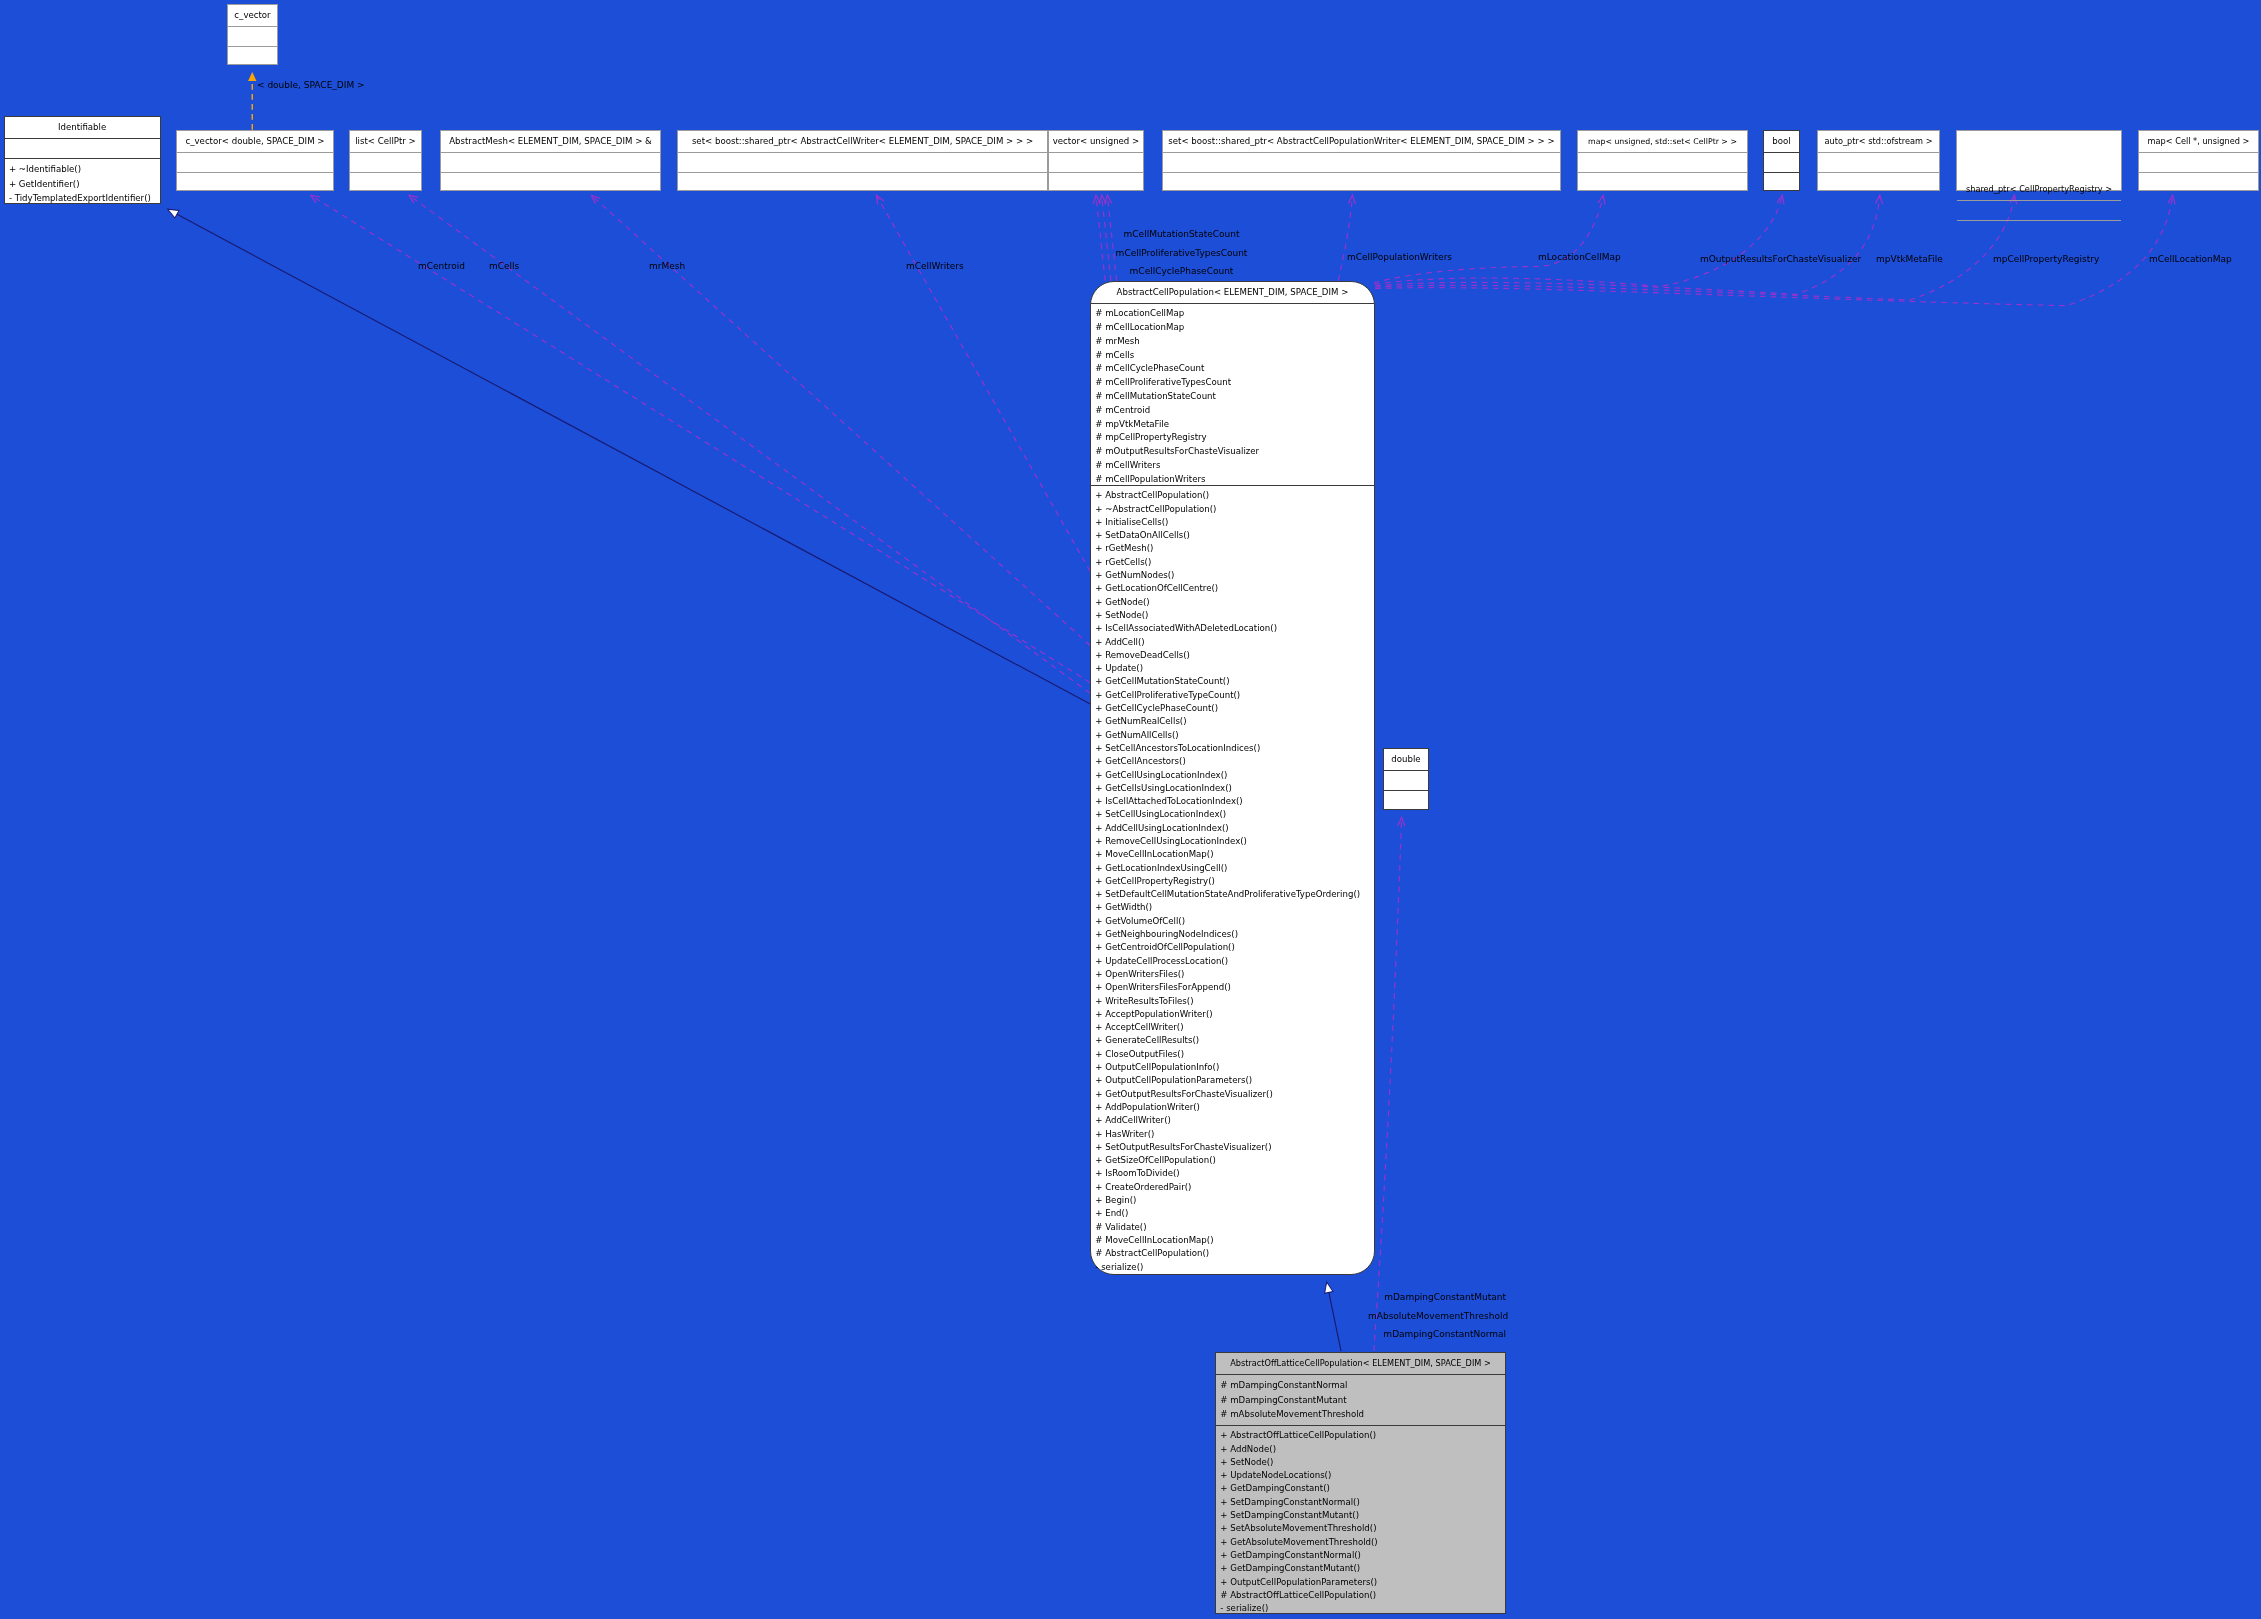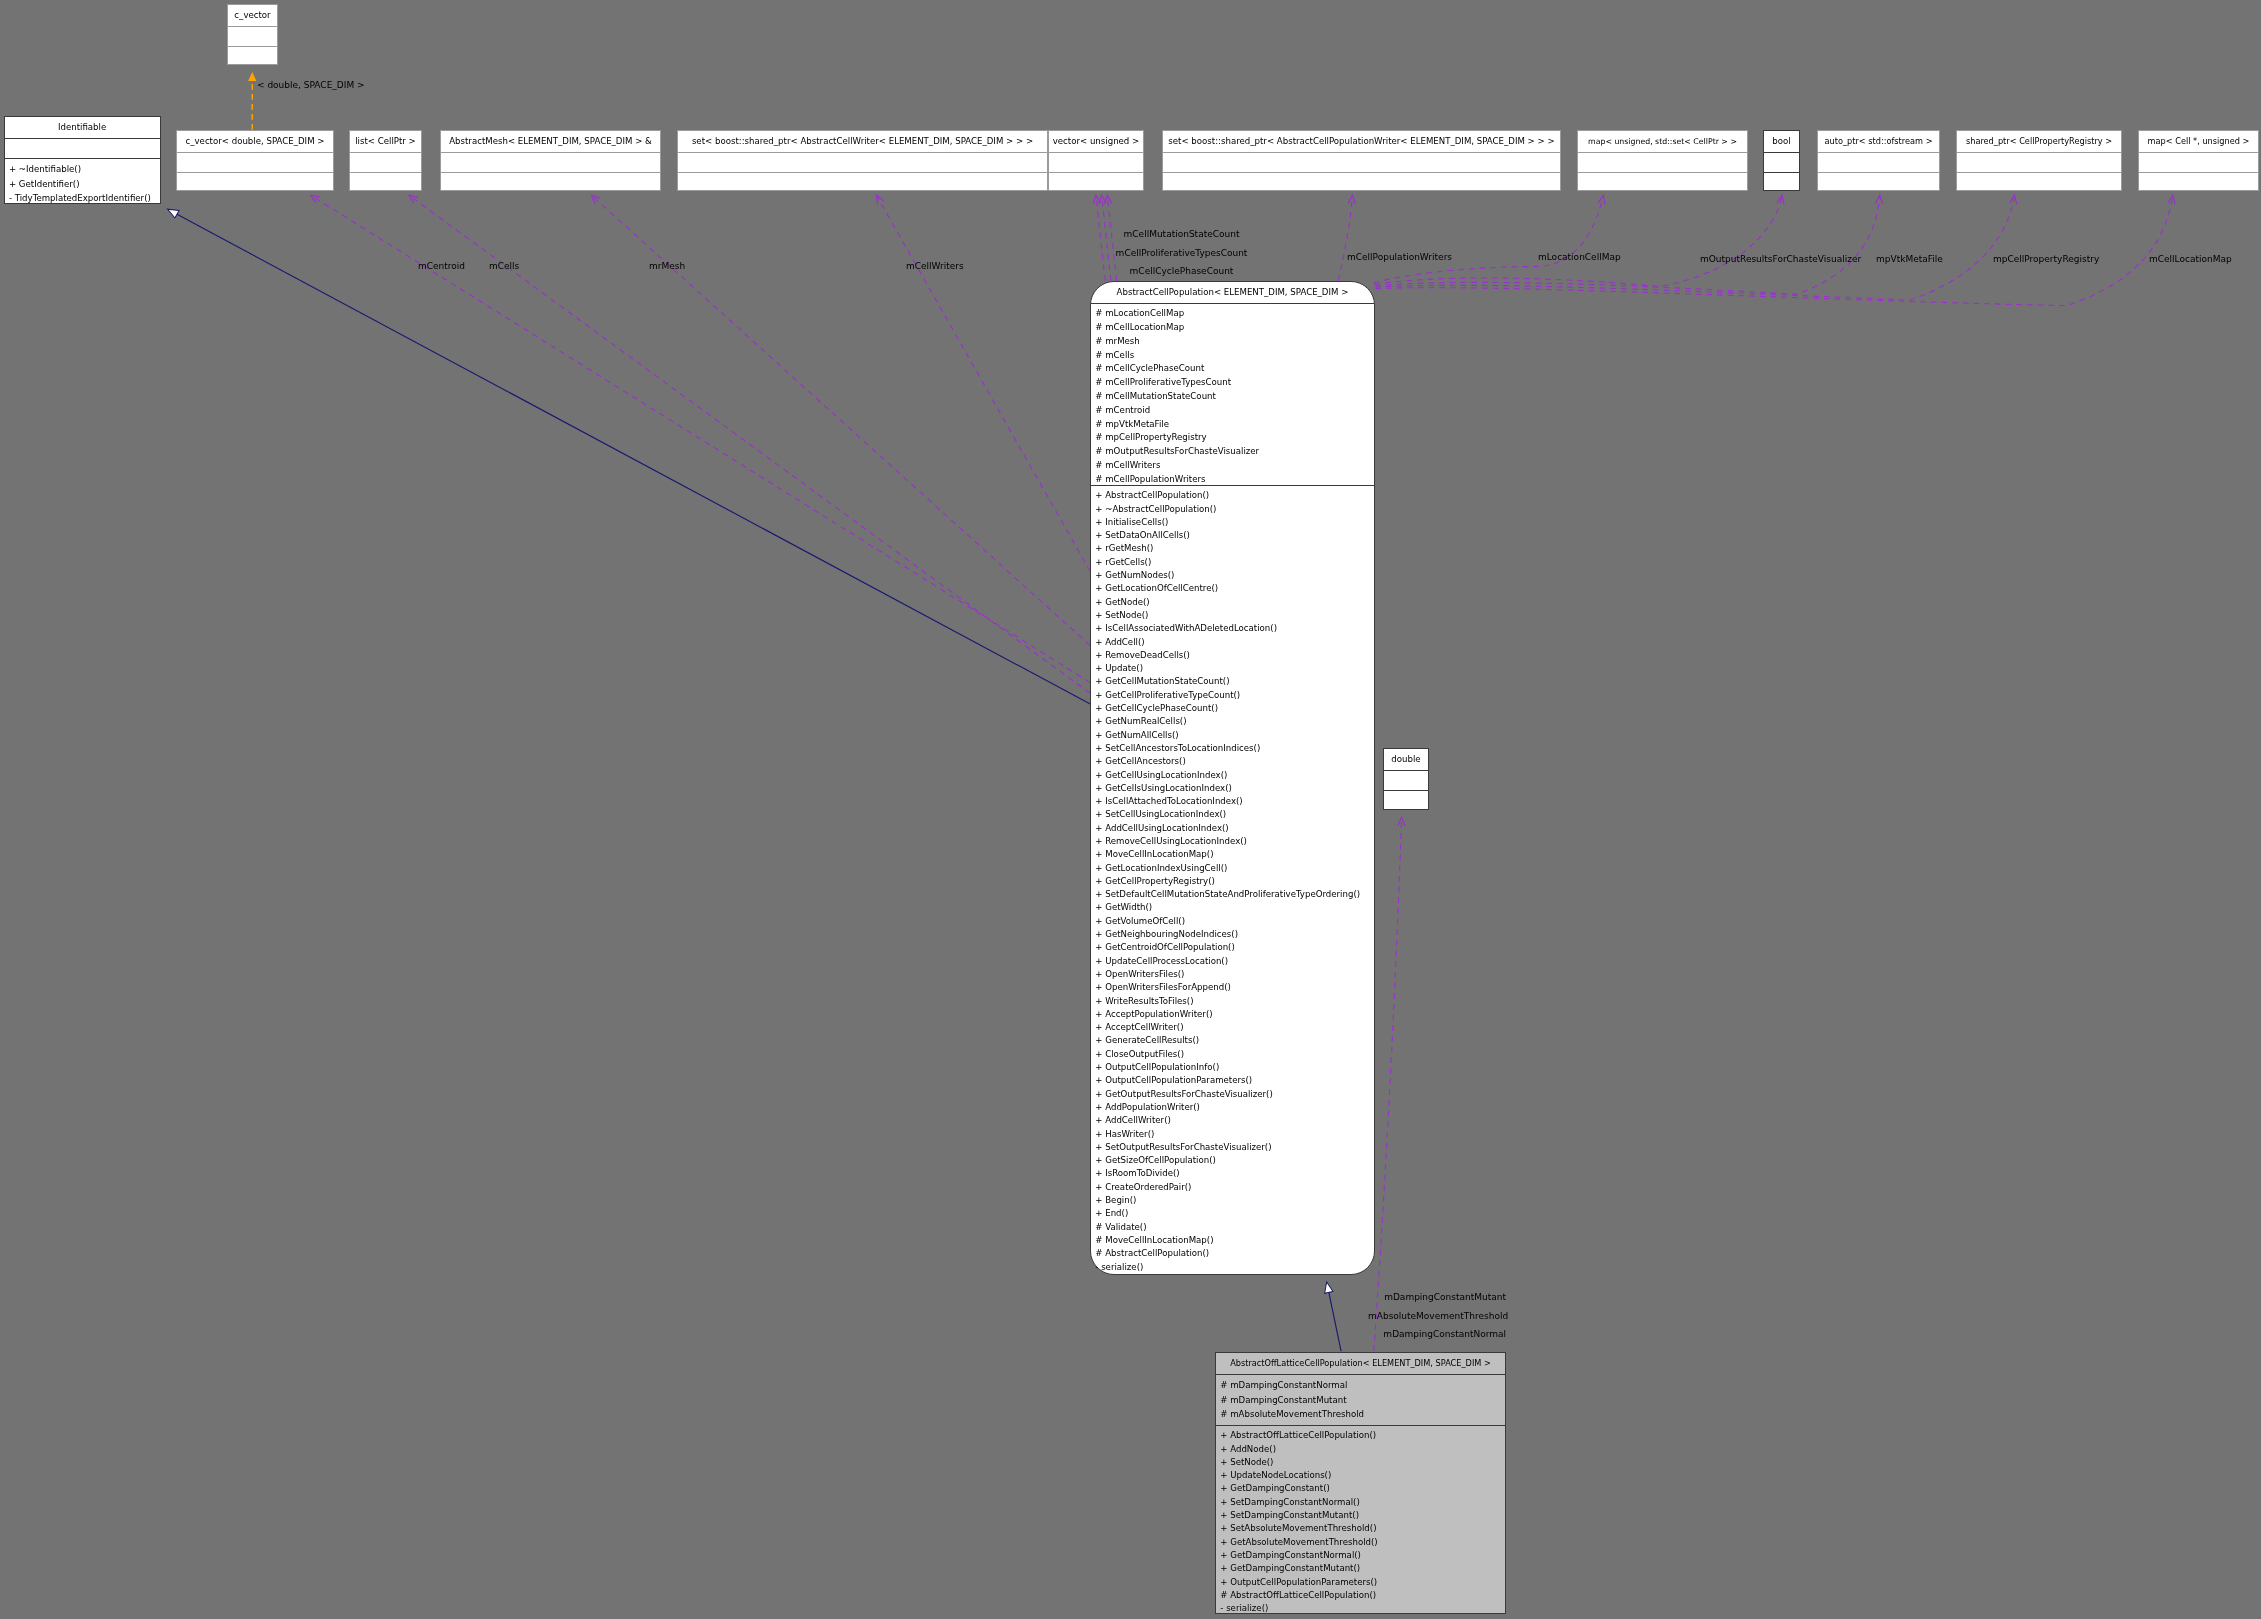--- a/index.html
+++ b/index.html
@@ -1,16 +1,16 @@
 <!DOCTYPE html>
 <html style="font-size:11.4px"><head>
 <meta charset="utf-8">
 <style>
   html,body{margin:0;padding:0;background:#ffffff;}
-  #canvas{position:relative;width:2261px;height:1619px;background:#737373;
+  #canvas{position:relative;width:2261px;height:1619px;background:#1d4ed8;
           font-family:"DejaVu Sans","Liberation Sans",sans-serif;color:#000;}
   #edges{position:absolute;left:0;top:0;width:2261px;height:1619px;z-index:1;}
 
   .uml-box{position:absolute;z-index:2;background:#ffffff;box-sizing:border-box;
            border:0.7px solid #9b9b9b;display:flex;flex-direction:column;}
   .uml-box.dark{border:1.4px solid #3a3a3a;}
   .uml-box.filled{background:#bfbfbf;}
 
   .box-title{height:21.4px;line-height:21.4px;text-align:center;font-size:8.6px;
              white-space:nowrap;overflow:visible;flex:none;}
@@ -138,21 +138,21 @@
     <div class="c c-empty"></div>
   </div>
 
   <div class="uml-box light" style="left:1817px;top:130px;width:123px;height:61px;">
     <div class="box-title" style="font-size:8.2px;">auto_ptr&lt; std::ofstream &gt;</div>
     <div class="c c-empty"></div>
     <div class="c c-empty"></div>
   </div>
 
   <div class="uml-box light" style="left:1956px;top:130px;width:166px;height:61px;">
-    <div class="box-title" style="font-size:8.2px;">shared_ptr&lt; CellPropertyRegistry &gt;</div>
+    <div class="box-title" style="font-size:8.2px;margin-top:48px;">shared_ptr&lt; CellPropertyRegistry &gt;</div>
     <div class="c c-empty"></div>
     <div class="c c-empty"></div>
   </div>
 
   <div class="uml-box light" style="left:2138px;top:130px;width:121px;height:61px;">
     <div class="box-title" style="font-size:8.2px;">map&lt; Cell *, unsigned &gt;</div>
     <div class="c c-empty"></div>
     <div class="c c-empty"></div>
   </div>
 

